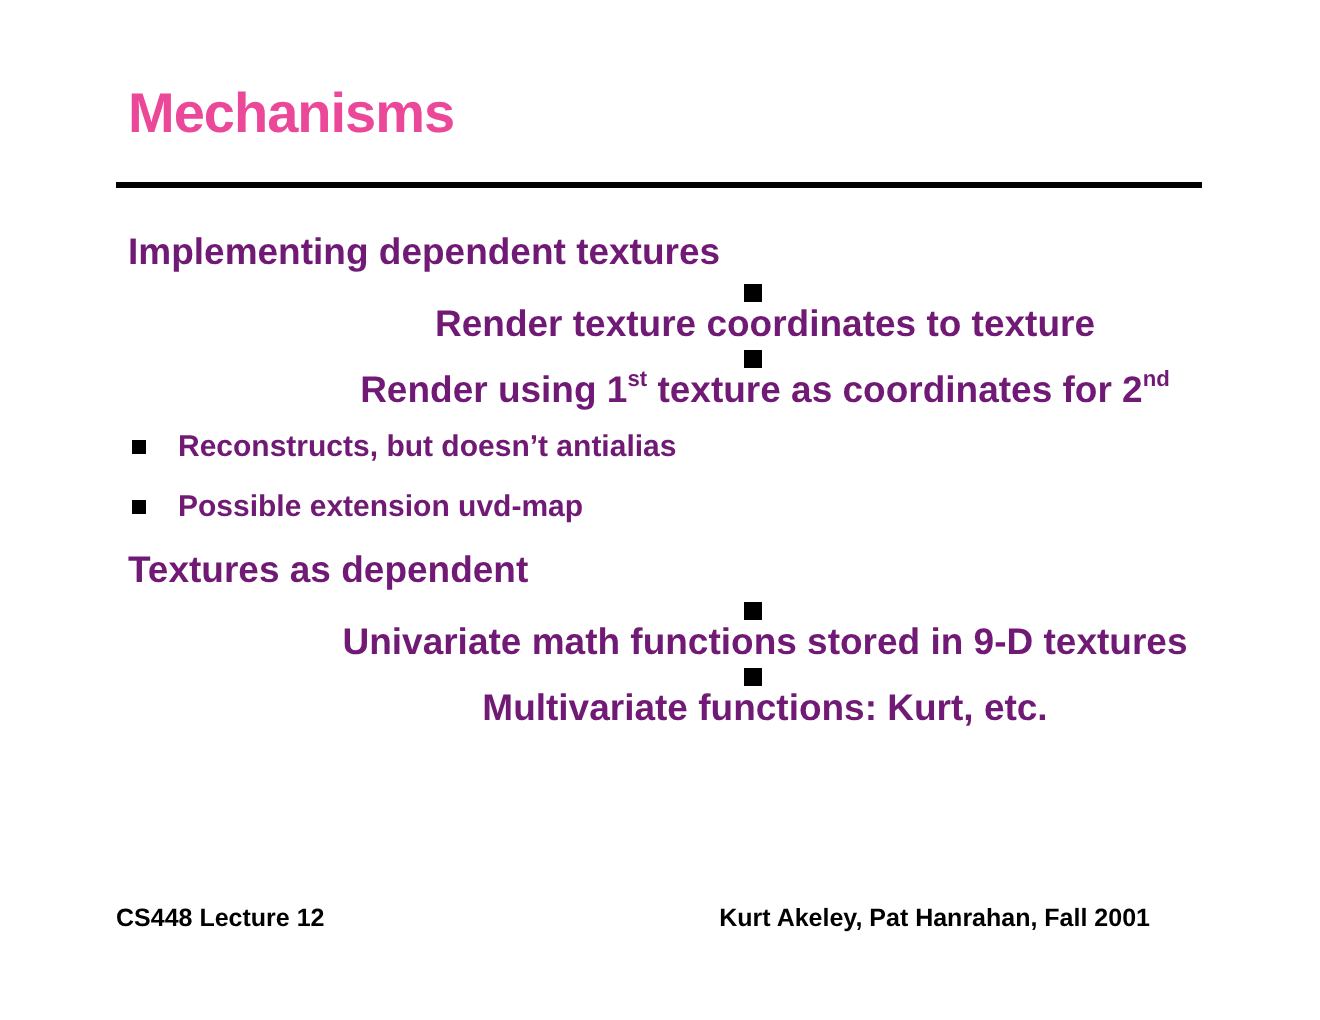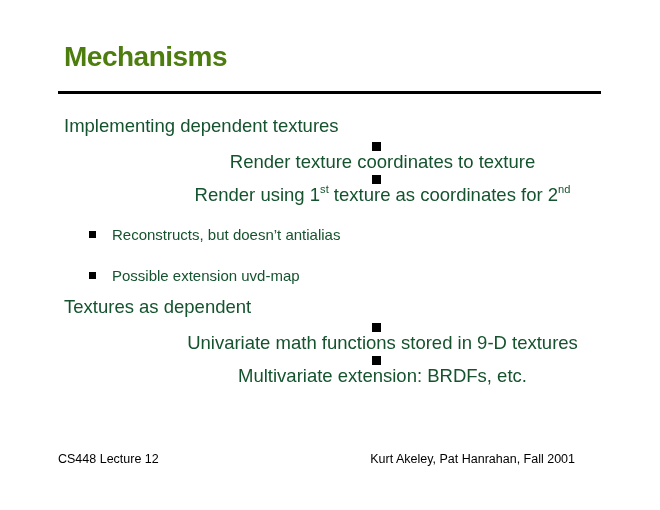--- a/index.html
+++ b/index.html
@@ -17,61 +17,60 @@
     overflow: hidden;
   }
   .title {
     position: absolute;
     left: 64px;
     top: 42px;
     font-size: 28px;
     font-weight: 700;
     letter-spacing: -0.5px;
     line-height: 1.1;
-    color: #4d7c0f;
+    color: #ec4899;
     white-space: nowrap;
   }
   .title-rule {
     position: absolute;
     left: 58px;
     top: 91px;
     width: 543px;
     height: 3px;
     background: #000000;
   }
   .content {
     position: absolute;
     left: 0;
     top: 109px;
     width: 660px;
   }
   .line {
     display: flex;
     align-items: center;
-    font-weight: 400;
-    color: #14532d;
+    font-weight: 700;
+    color: #701a75;
     white-space: nowrap;
     text-align: right;
   }
   .line.lvl0 {
     height: 33px;
     padding-left: 64px;
     font-size: 18.5px;
   }
   .line.lvl1 {
     height: 33px;
     padding-left: 105px;
     font-size: 18.5px;
     flex-direction: column;
   }
   .line.lvl2 {
     height: 30px;
-    padding-left: 89px;
+    padding-left: 66px;
     font-size: 15px;
-    margin-top: 11px;
   }
   .bullet {
     display: inline-block;
     background: #000000;
     flex: 0 0 auto;
   }
   .lvl1 .bullet {
     width: 9px;
     height: 9px;
     margin-right: 12px;
@@ -85,21 +84,21 @@
     font-size: 0.6em;
     line-height: 0;
     position: relative;
     top: -0.05em;
     vertical-align: super;
   }
   .footer-left, .footer-right {
     position: absolute;
     top: 452px;
     font-size: 12.5px;
-    font-weight: 400;
+    font-weight: 700;
     color: #000000;
     white-space: nowrap;
   }
   .footer-left { left: 58px; }
   .footer-right { right: 85px; margin-left: 24px; }
 </style>
 </head>
 <body>
 
 <div class="slide">
@@ -127,18 +126,18 @@
       </div>
       <div class="line lvl0">
         <span class="txt">Textures as dependent</span>
       </div>
       <div class="line lvl1">
         <span class="bullet"></span>
         <span class="txt">Univariate math functions stored in 9-D textures</span>
       </div>
       <div class="line lvl1">
         <span class="bullet"></span>
-        <span class="txt">Multivariate extension: BRDFs, etc.</span>
+        <span class="txt">Multivariate functions: Kurt, etc.</span>
       </div>
     </div>
   <div class="footer-left">CS448 Lecture 12</div>
   <div class="footer-right">Kurt Akeley, Pat Hanrahan, Fall 2001</div>
 </div>
 
 </body></html>

